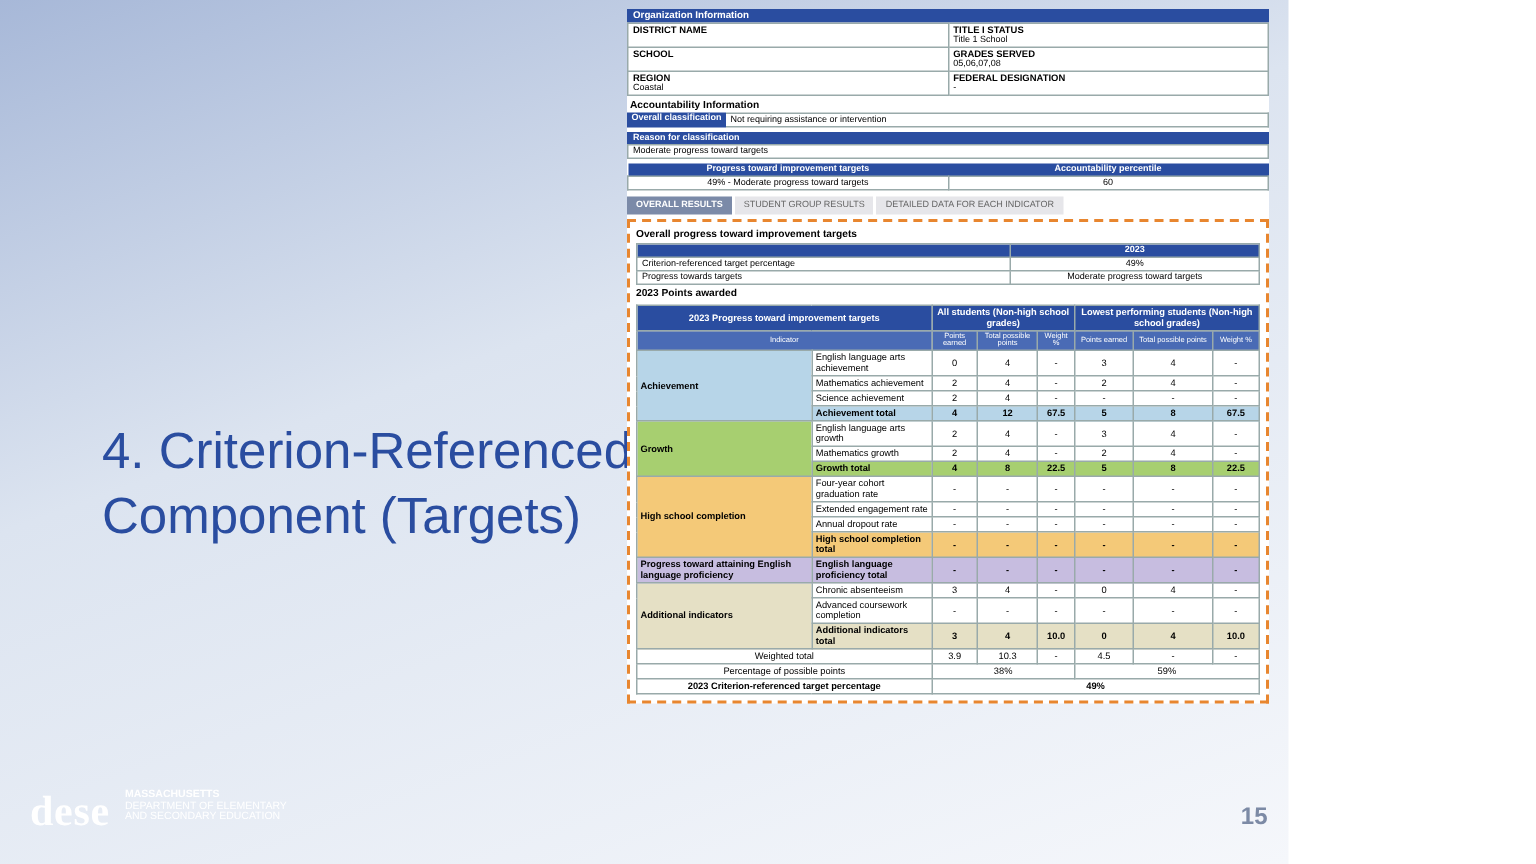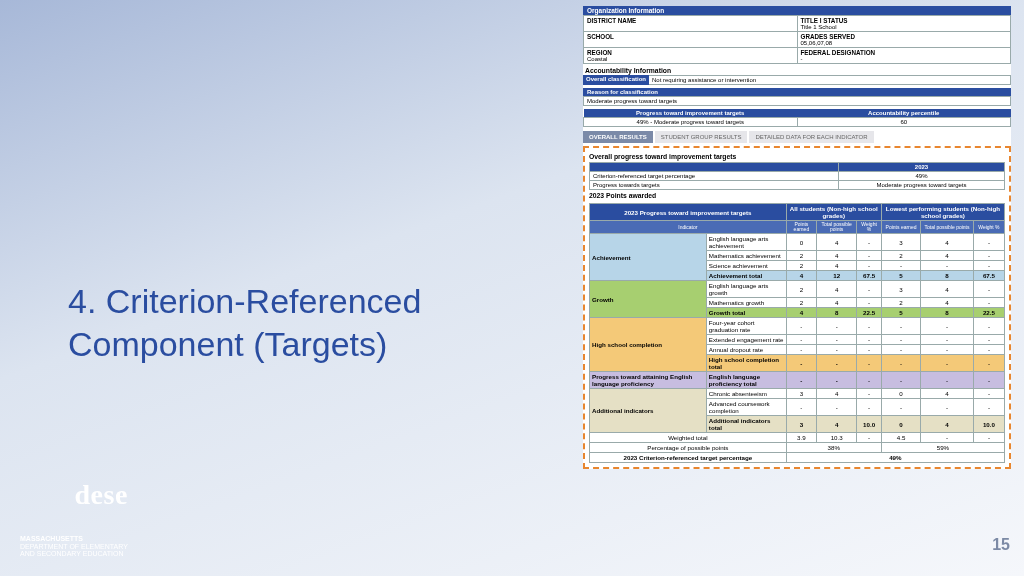--- a/index.html
+++ b/index.html
@@ -1,26 +1,26 @@
 <!DOCTYPE html>
 <html><head>
 <meta charset="utf-8">
 <style>
   * { box-sizing: border-box; margin: 0; padding: 0; }
   html, body { width: 1024px; height: 576px; overflow: hidden; font-family: Arial, sans-serif; }
   .slide {
-    width: 1024px; height: 576px; position: relative;
+    width: 859px; height: 576px; position: relative;
     background: linear-gradient(160deg, #a7b8d8 0%, #dce4f0 40%, #f5f7fb 100%);
   }
   .title {
     position: absolute; left: 68px; top: 280px; width: 480px;
     color: #2a4da0; font-size: 34px; font-weight: 400; line-height: 1.25;
   }
   .page-num { position: absolute; right: 14px; bottom: 22px; color: #7c8aa5; font-size: 16px; font-weight: 600; }
-  .logo { position: absolute; left: 20px; bottom: 18px; color: #fff; display: flex; align-items: flex-end; gap: 24px; flex-direction: column; }
+  .logo { position: absolute; left: 20px; bottom: 18px; color: #fff; display: flex; align-items: flex-start; gap: 10px; }
   .logo-word { font-weight: 700; font-size: 28px; letter-spacing: 0.5px; font-family: Georgia, serif; position: relative; }
   .logo-sub { font-size: 7px; font-weight: 400; line-height: 1.1; text-transform: uppercase; }
   .logo-sub .l1 { font-weight: 700; }
 
   .report { position: absolute; right: 13px; top: 6px; width: 428px; background: #fff; }
   .report table { width: 100%; border-collapse: collapse; font-size: 6.2px; }
   .hdr-bar { background: #2a4da0; color: #fff; font-weight: 700; padding: 1px 4px; font-size: 6.5px; }
   .org-row td { border: 1px solid #9aa; padding: 1px 3px; vertical-align: top; }
   .org-row .lbl { font-weight: 700; font-size: 6.3px; }
   .org-row .val { font-size: 6px; }

